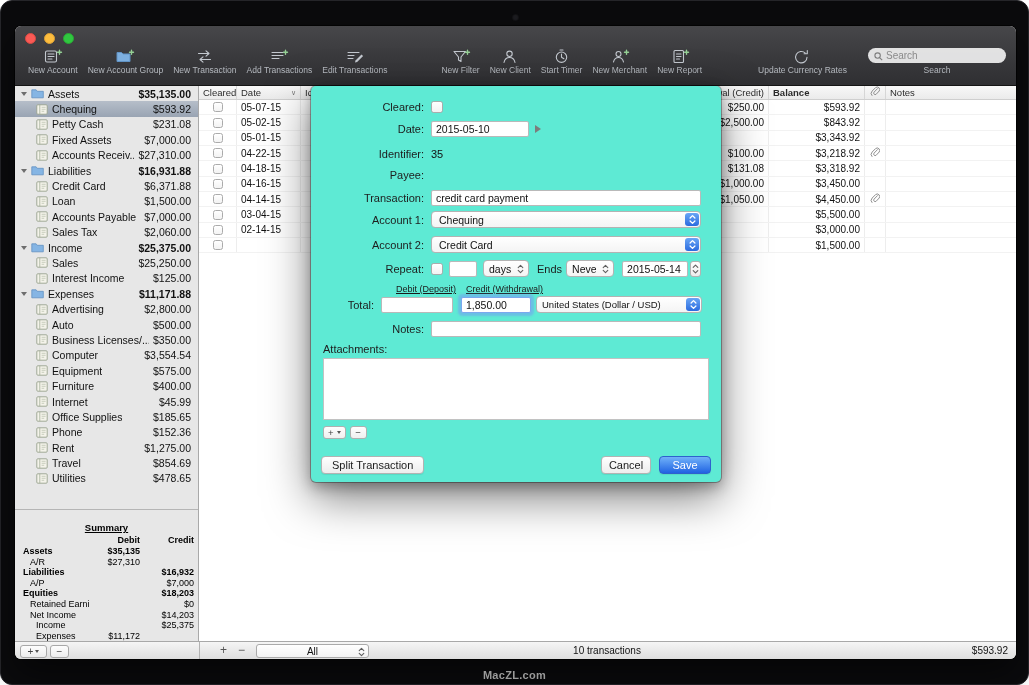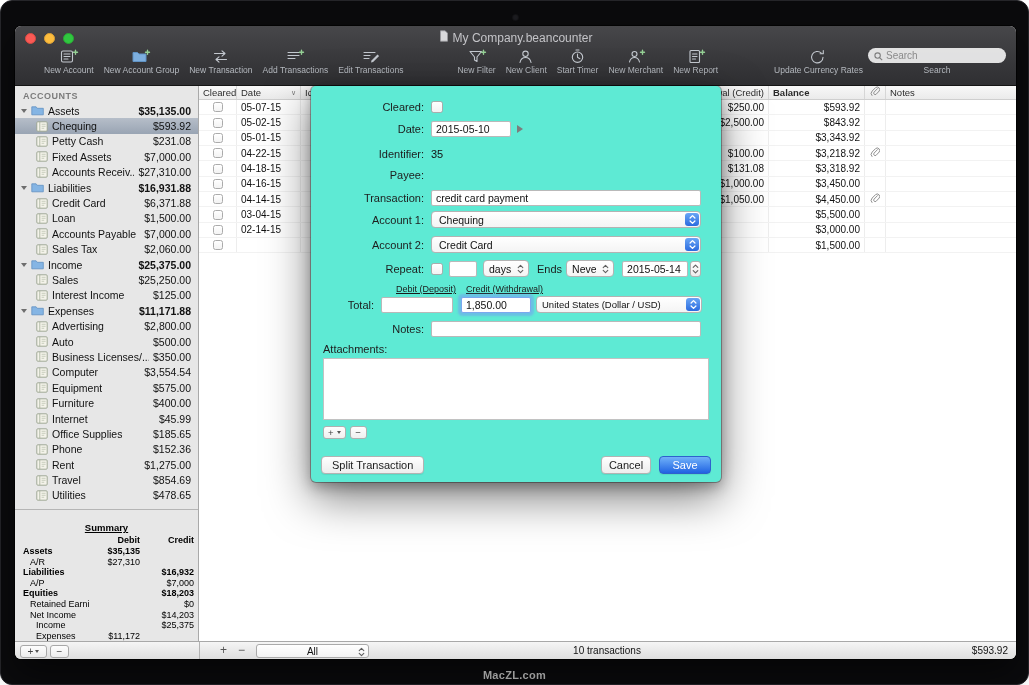--- a/index.html
+++ b/index.html
@@ -13,21 +13,21 @@
 
   
   .titlebar { position:absolute; top:0; left:0; right:0; height:60px; background:linear-gradient(#47474a,#39393c 55%,#2f2f32); border-bottom:1px solid #151515; }
   .traffic { position:absolute; top:7px; left:10px; display:flex; gap:8px; }
   .light { width:11px; height:11px; border-radius:50%; }
   .light.red { background:#fb5a55; border:1px solid #d94b44; }
   .light.yellow { background:#fdbd3e; border:1px solid #dba136; }
   .light.green { background:#30c740; border:1px solid #2aa834; }
   .window-title { position:absolute; top:4px; left:0; right:0; display:flex; align-items:center; justify-content:center; gap:4px; font-size:12px; color:#c4c4c8; }
   .toolbar { position:absolute; top:22px; left:8px; right:10px; display:flex; align-items:flex-start; }
-  .tb-buttons { display:flex; align-items:center;margin-left:16px; }
+  .tb-buttons { display:flex; align-items:center; }
   .tb-item { display:flex; flex-direction:column; align-items:center; gap:1px; padding:0 5px; }
   .tb-buttons .tb-item:nth-child(6) { margin-left:44px; }
   .tb-buttons .tb-item:nth-child(11) { margin-left:46px; }
   .tb-icon { height:16px; display:flex; align-items:center; }
   .tb-label { font-size:8.5px; color:#b5b9bf; white-space:nowrap; }
   .tb-search { margin-left:auto; display:flex; flex-direction:column; align-items:center; gap:2px; }
   .search-field { width:138px; height:15px; border-radius:8px; background:rgba(255,255,255,.85); display:flex; align-items:center; padding:0 6px; gap:3px; }
   .search-placeholder { color:#8a8a8a; font-size:10px; }
 
   
@@ -81,21 +81,21 @@
   .cb-s { width:10px; height:10px; }
 
   
   .dialog { position:absolute; left:296px; top:60px; width:410px; height:396px; background:#5eead4; border-radius:5px; z-index:10;
             box-shadow:0 0 0 1px rgba(0,0,0,.3), 0 16px 45px rgba(0,0,0,.5), 0 5px 14px rgba(0,0,0,.3); }
   .drow { position:absolute; left:0; width:100%; height:17px; display:flex; align-items:center; }
   .dlab { width:120px; flex:0 0 auto; text-align:right; padding-right:7px; font-size:11px; color:#1d1d1d; }
   .dlab.short { width:70px; }
   .tf { background:#fff; border:1px solid #b9b9b9; border-radius:2px; height:16px; font-size:10.5px; color:#111; display:flex; align-items:center; padding:0 4px; overflow:hidden; white-space:nowrap; }
   .tf.focused { border-color:#7aa8ee; box-shadow:0 0 2px 2.5px rgba(115,164,238,.6); }
-  .w88{width:80px}.w270{width:270px}.w28{width:28px}.w66{width:66px}.w72{width:72px}.w70{width:70px}
+  .w88{width:98px}.w270{width:270px}.w28{width:28px}.w66{width:66px}.w72{width:72px}.w70{width:70px}
   .ml4{margin-left:4px}.ml5{margin-left:5px}.ml6{margin-left:6px}.ml8{margin-left:8px}
   .popup { position:relative; background:linear-gradient(#ffffff,#f4f4f4); border:1px solid #b3b3b3; border-radius:4px; height:17px; display:flex; align-items:center; padding:0 17px 0 7px; font-size:10.5px; color:#111; }
   .popup.w270{width:270px}
   .popup.w46{width:46px; padding-left:5px}
   .popup.w48{width:48px; padding-left:5px}
   .popup.w167{width:166px; padding-left:5px; font-size:9.5px;}
   .p-txt { white-space:nowrap; overflow:hidden; }
   .caps { position:absolute; right:1px; top:1px; bottom:1px; width:14px; display:flex; align-items:center; justify-content:center; border-radius:3px; }
   .caps.blue { background:linear-gradient(#69a6f5,#2b6bdf); }
   .static-val { font-size:11px; color:#111; }
@@ -132,26 +132,20 @@
   <div class="camera-dot"></div>
 
   <div class="window">
 
     <div class="titlebar">
       <div class="traffic">
         <span class="light red"></span>
         <span class="light yellow"></span>
         <span class="light green"></span>
       </div>
-      <div class="window-title">
-        <span class="t-ico"><svg width="10" height="12" viewBox="0 0 10 12">
-              <path d="M1.5.8H6L8.5 3v8.2h-7z" fill="#d9d9dc" stroke="#9a9aa0" stroke-width=".8"></path>
-            </svg></span>
-        <span>My Company.beancounter</span>
-      </div>
       <div class="toolbar">
         <div class="tb-buttons">
             <div class="tb-item">
     <span class="tb-icon">
                 <svg width="22" height="15" viewBox="0 0 22 15">
                   <rect x="3.5" y="2" width="11" height="11" rx="1.5" fill="none" stroke="#c3c8cf" stroke-width="1.1" stroke-linecap="round" stroke-linejoin="round"></rect>
                   <path d="M6 5h6M6 7.5h6M6 10h4" fill="none" stroke="#c3c8cf" stroke-width="1.1" stroke-linecap="round" stroke-linejoin="round"></path>
                   <path d="M17.5 1.2v4M15.5 3.2h4" fill="none" stroke="#95d095" stroke-width="1.4" stroke-linecap="round"></path>
                 </svg>
               </span>
@@ -260,21 +254,20 @@
           </div>
           <span class="tb-label">Search</span>
         </div>
       </div>
     </div>
 
     <div class="content">
 
       <aside class="sidebar">
         <div class="accounts">
-          <div class="sidebar-header">ACCOUNTS</div>
           <div>
               <div class="side-item group">
     <span class="disc-down"></span>
     <span class="s-icon">
                   <svg width="13" height="11" viewBox="0 0 13 11">
                     <path d="M.8 1.8h4.3l1.2 1.5h6v6.5H.8z" fill="#85b5e4" stroke="#6191c2" stroke-width=".8"></path>
                   </svg>
                 </span>
     <span class="s-name">Assets</span>
     <span class="s-amt b">$35,135.00</span>

